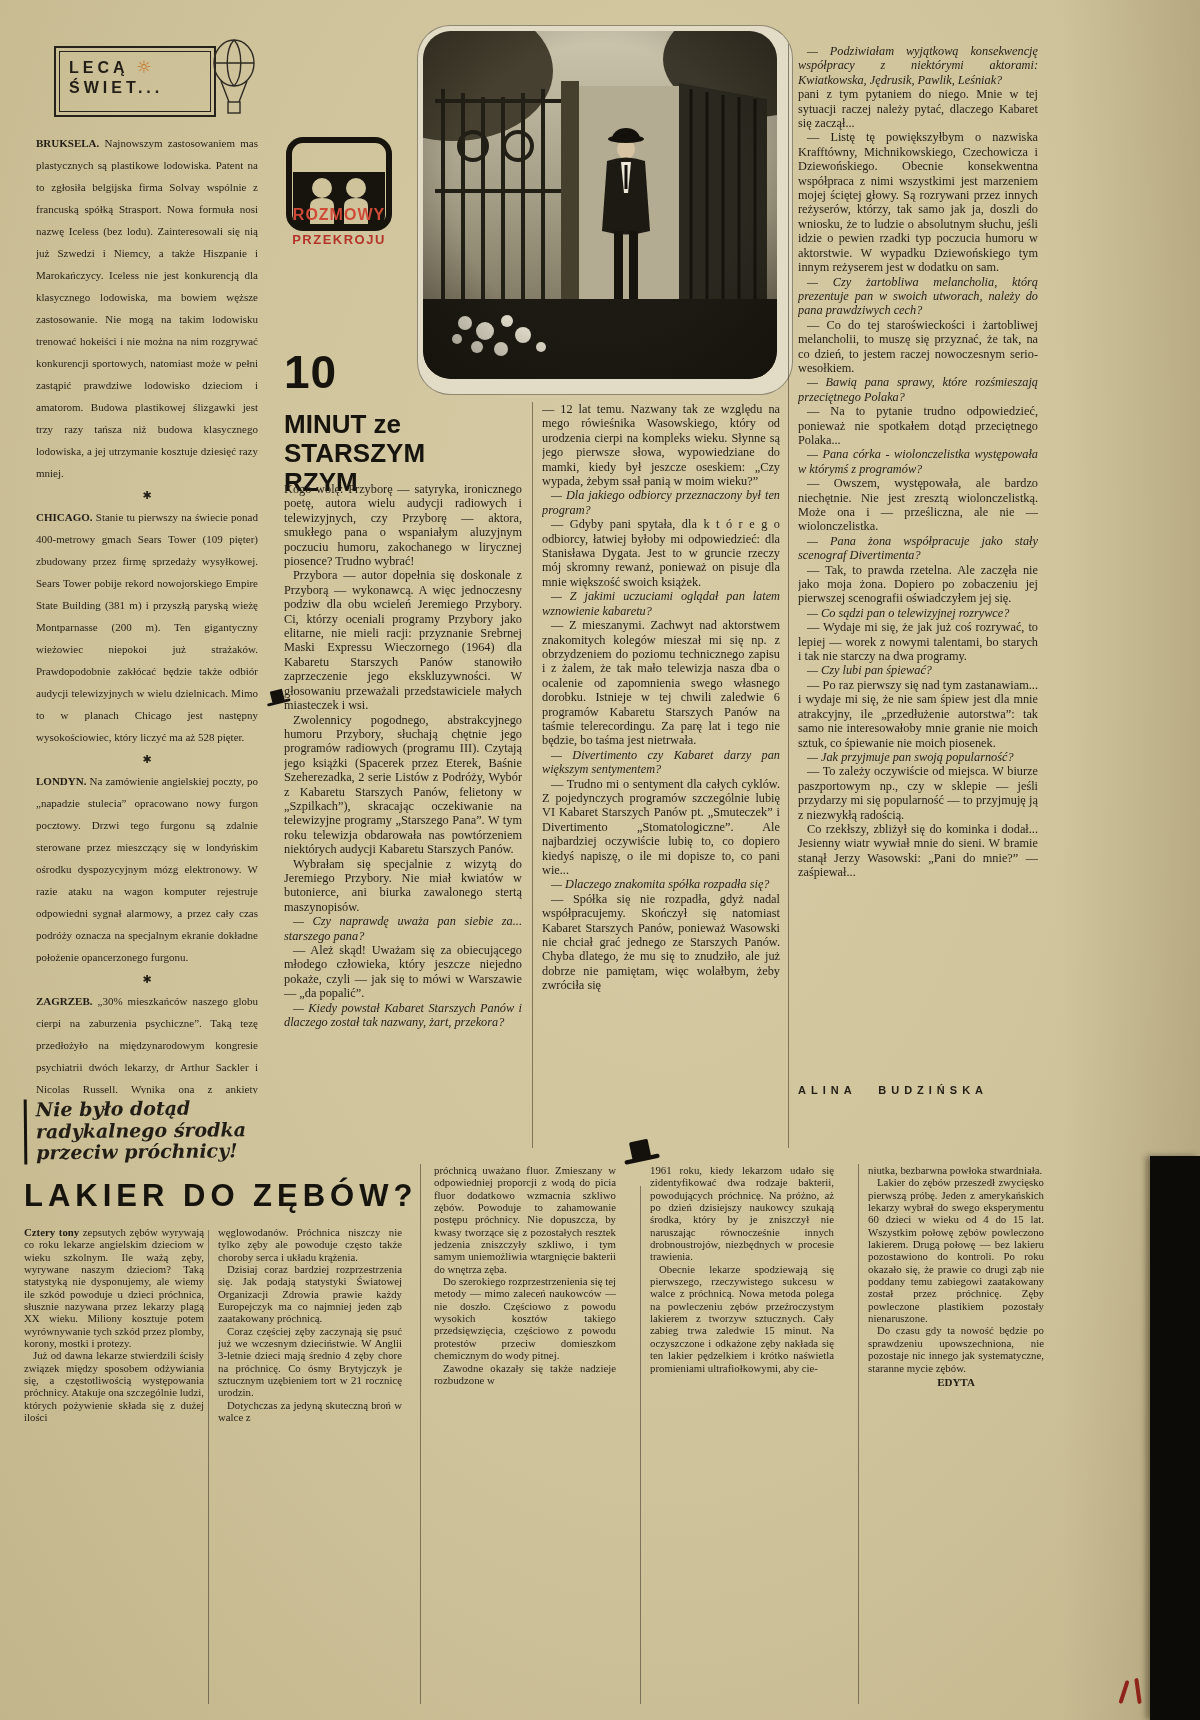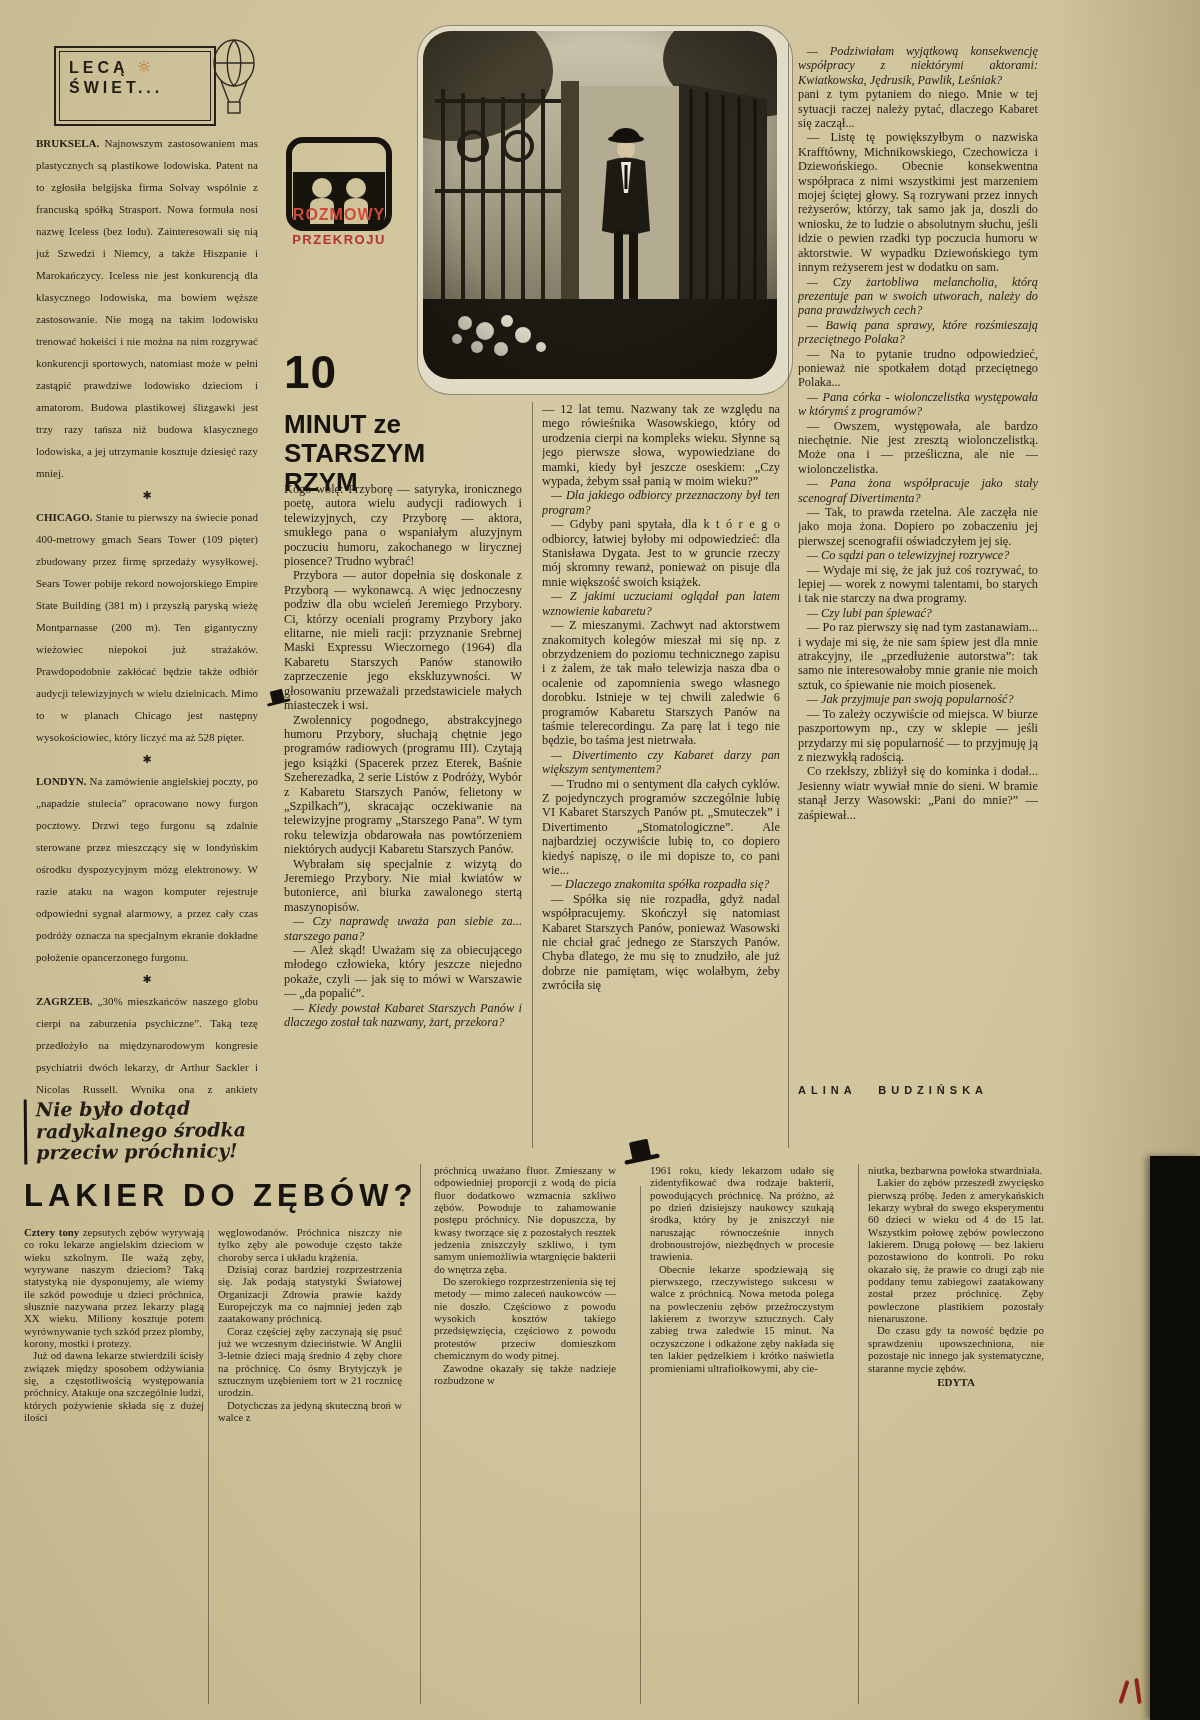--- a/index.html
+++ b/index.html
@@ -11,21 +11,21 @@
   .col{position:absolute;overflow:hidden;text-align:justify}
   .para{margin:0;text-indent:9px}
   .para.noind{text-indent:0}
   .para.q{font-style:italic}
   .para.sep{text-align:center;text-indent:0;line-height:17px;font-size:10px}
   .para b{font-weight:bold}
 
   
   .wn-header{position:absolute;left:36px;top:38px;width:230px;height:92px}
   .wn-box{position:absolute;left:18px;top:8px;width:152px;border:2px solid #26211a;padding:3px}
-  .wn-box-inner{border:1px solid #26211a;padding:5px 9px 22px 9px}
+  .wn-box-inner{border:1px solid #26211a;padding:5px 9px 13px 9px}
   .wn-l{font-family:"Liberation Sans",sans-serif;font-weight:700;font-size:16px;letter-spacing:4px;line-height:20px}
   .sun{color:#c66f1e;font-family:"DejaVu Sans",sans-serif;font-size:17px;margin-left:8px;letter-spacing:0}
   .balloon{position:absolute;right:8px;top:0}
   .wn-body{left:36px;top:132px;width:222px;height:962px}
   .wn-body .para{font-size:11px;line-height:22px}
 
   
   .logo{position:absolute;left:284px;top:136px;width:110px;height:128px}
   .photo-frame{position:absolute;left:418px;top:26px;width:364px;height:358px;background:#e2dcc6;
         border-radius:32px;padding:5px;box-shadow:0 0 0 1px #8d8671}
@@ -202,20 +202,21 @@
       <p class="para q">— Divertimento czy Kabaret darzy pan większym sentymentem?</p>
       <p class="para">— Trudno mi o sentyment dla całych cyklów. Z pojedynczych programów szczególnie lubię VI Kabaret Starszych Panów pt. „Smuteczek” i Divertimento „Stomatologiczne”. Ale najbardziej oczywiście lubię to, co dopiero kiedyś napiszę, o ile mi dopisze to, co pani wie...</p>
       <p class="para q">— Dlaczego znakomita spółka rozpadła się?</p>
       <p class="para">— Spółka się nie rozpadła, gdyż nadal współpracujemy. Skończył się natomiast Kabaret Starszych Panów, ponieważ Wasowski nie chciał grać jednego ze Starszych Panów. Chyba dlatego, że mu się to znudziło, ale już dobrze nie pamiętam, więc wolałbym, żeby zwróciła się</p>
     </div>
   <div class="col int int-col3">
       <p class="para q">— Podziwiałam wyjątkową konsekwencję współpracy z niektórymi aktorami: Kwiatkowska, Jędrusik, Pawlik, Leśniak?</p>
       <p class="para noind">pani z tym pytaniem do niego. Mnie w tej sytuacji raczej należy pytać, dlaczego Kabaret się zaczął...</p>
       <p class="para">— Listę tę powiększyłbym o nazwiska Krafftówny, Michnikowskiego, Czechowicza i Dziewońskiego. Obecnie konsekwentna współpraca z nimi wszystkimi jest marzeniem mojej ściętej głowy. Są rozrywani przez innych reżyserów, którzy, tak samo jak ja, doszli do wniosku, że to ludzie o absolutnym słuchu, jeśli idzie o pewien rzadki typ poczucia humoru w aktorstwie. W wypadku Dziewońskiego tym innym reżyserem jest w dodatku on sam.</p>
       <p class="para q">— Czy żartobliwa melancholia, którą prezentuje pan w swoich utworach, należy do pana prawdziwych cech?</p>
+      <p class="para">— Co do tej staroświeckości i żartobliwej melancholii, to muszę się przyznać, że tak, na co dzień, to jestem raczej nowoczesnym serio-wesołkiem.</p>
       <p class="para q">— Bawią pana sprawy, które rozśmieszają przeciętnego Polaka?</p>
       <p class="para">— Na to pytanie trudno odpowiedzieć, ponieważ nie spotkałem dotąd przeciętnego Polaka...</p>
       <p class="para q">— Pana córka - wiolonczelistka występowała w którymś z programów?</p>
       <p class="para">— Owszem, występowała, ale bardzo niechętnie. Nie jest zresztą wiolonczelistką. Może ona i — prześliczna, ale nie — wiolonczelistka.</p>
       <p class="para q">— Pana żona współpracuje jako stały scenograf Divertimenta?</p>
       <p class="para">— Tak, to prawda rzetelna. Ale zaczęła nie jako moja żona. Dopiero po zobaczeniu jej pierwszej scenografii oświadczyłem jej się.</p>
       <p class="para q">— Co sądzi pan o telewizyjnej rozrywce?</p>
       <p class="para">— Wydaje mi się, że jak już coś rozrywać, to lepiej — worek z nowymi talentami, bo starych i tak nie starczy na dwa programy.</p>
       <p class="para q">— Czy lubi pan śpiewać?</p>
       <p class="para">— Po raz pierwszy się nad tym zastanawiam... i wydaje mi się, że nie sam śpiew jest dla mnie atrakcyjny, ile „przedłużenie autorstwa”: tak samo nie interesowałoby mnie granie nie moich sztuk, co śpiewanie nie moich piosenek.</p>

